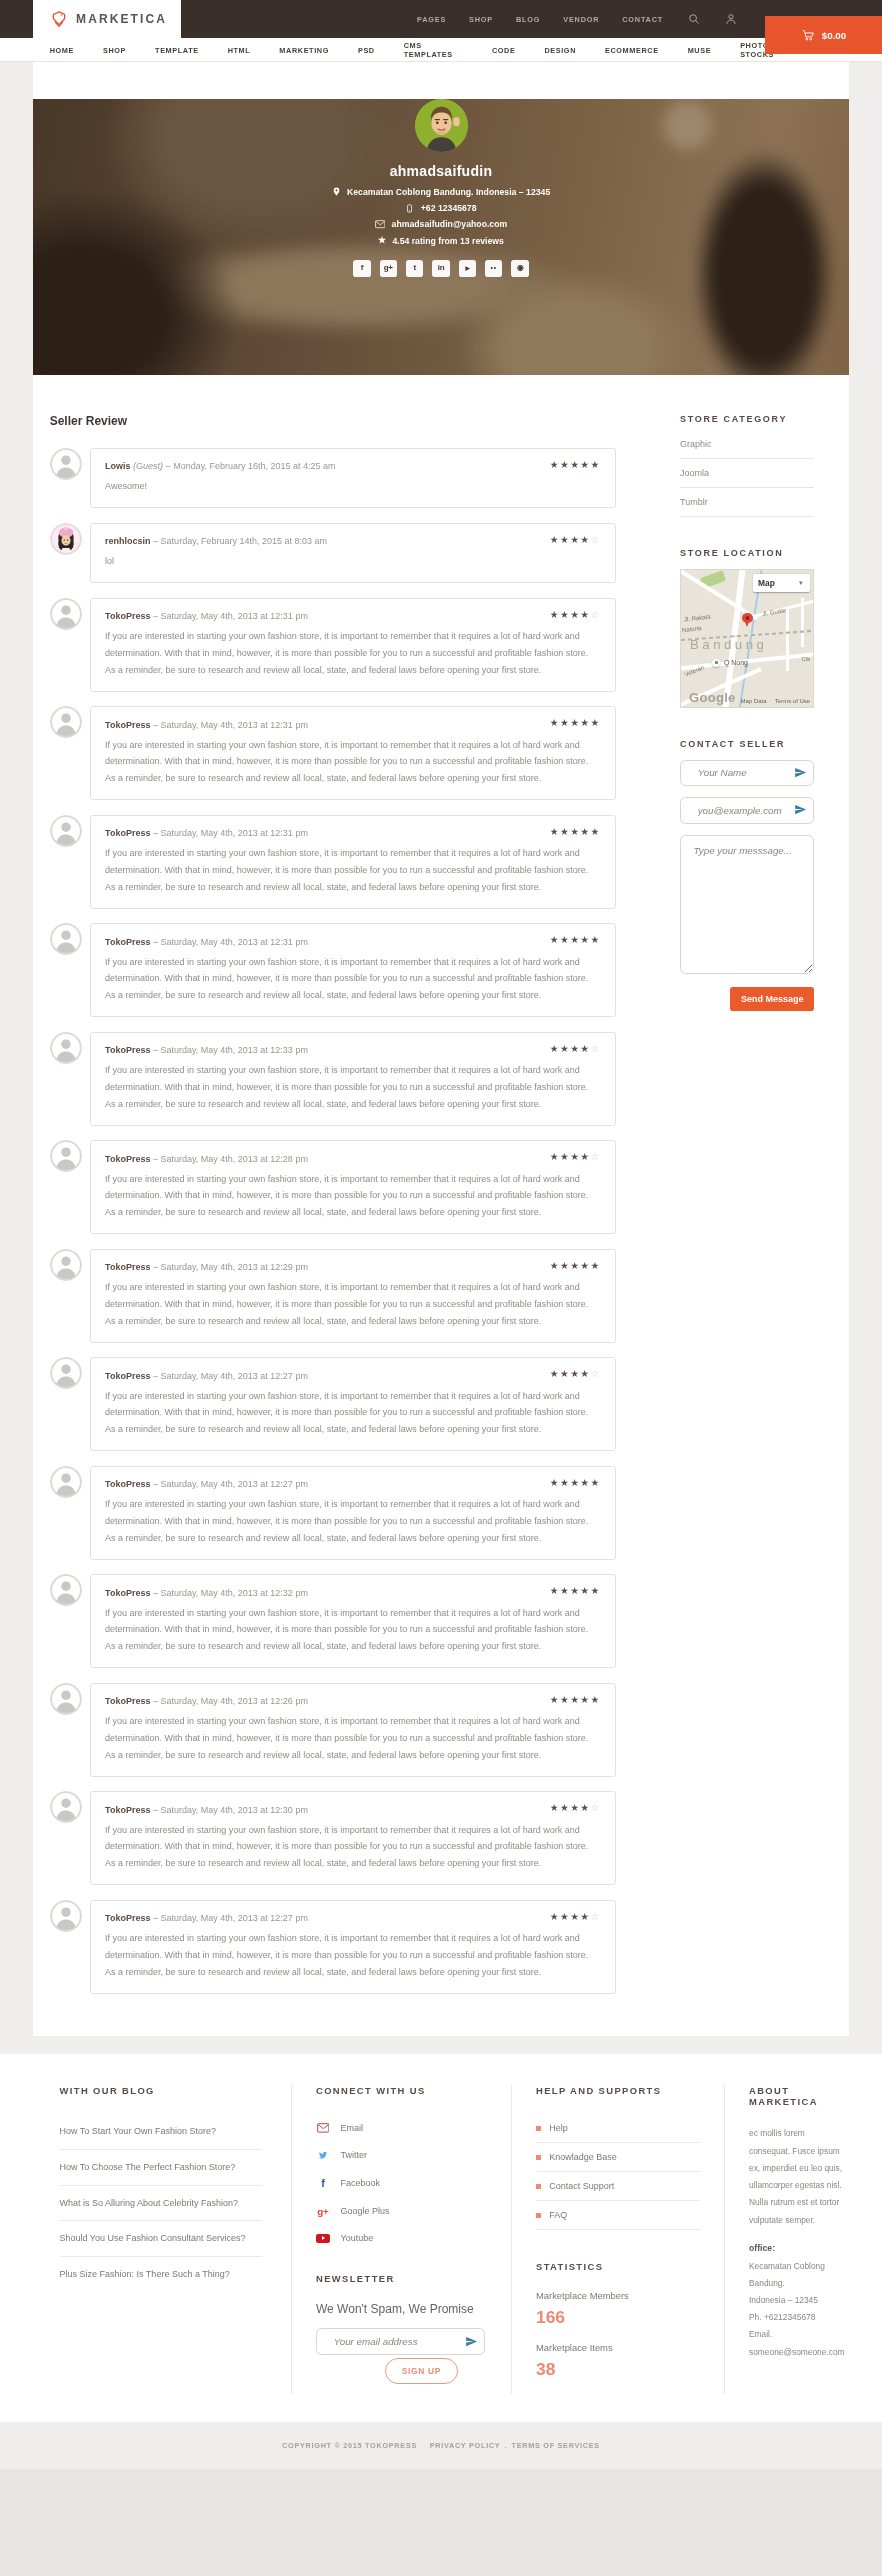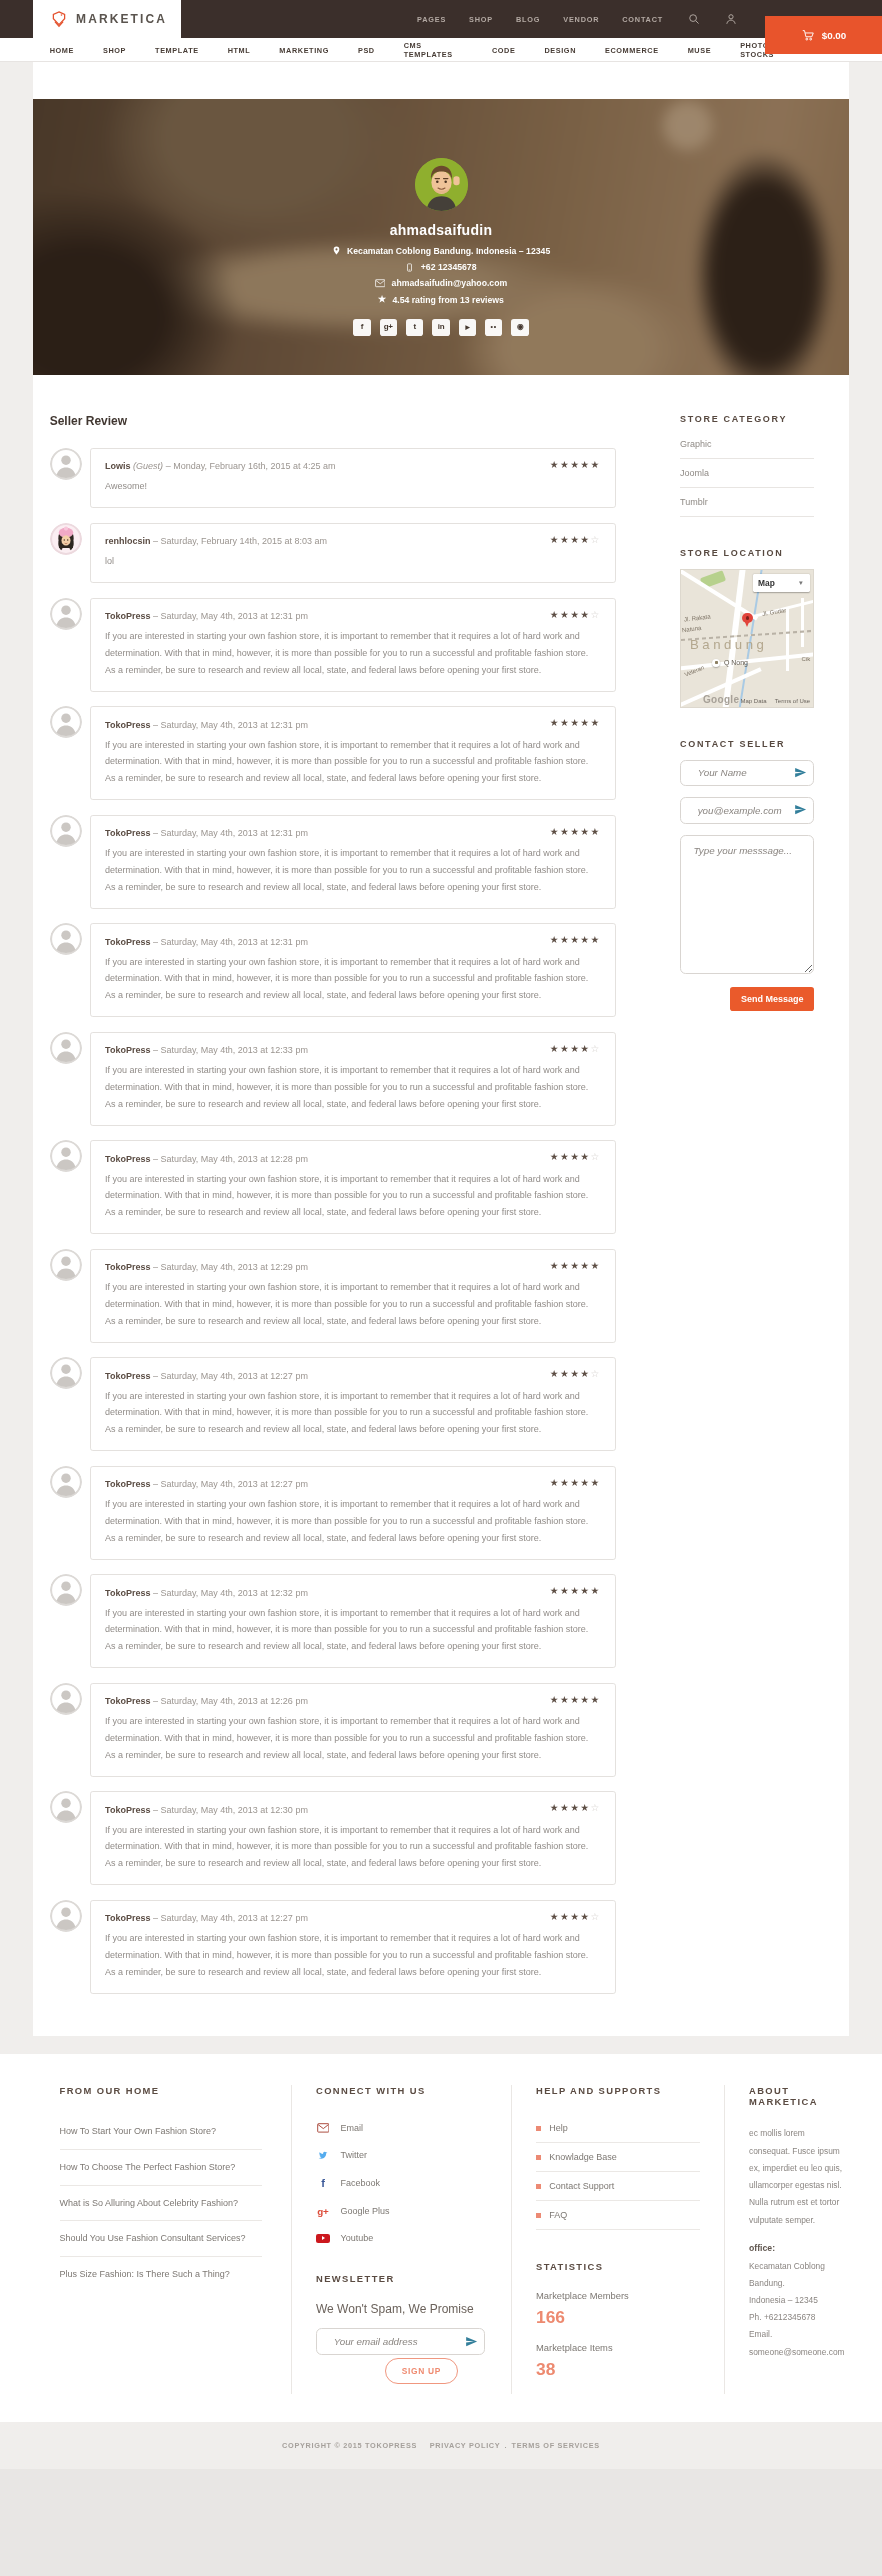--- a/index.html
+++ b/index.html
@@ -32,21 +32,21 @@
   .hero-bg{position:absolute;inset:-17.4px;filter:blur(6.3px);
     background:
       radial-gradient(circle 38px at 79% 14%, #e3c49e 0 55%, transparent 75%),
       radial-gradient(ellipse 91px 160px at 88% 62%, #2d2016 0 55%, transparent 78%),
       radial-gradient(ellipse 160px 105px at 66% 86%, #cfae84 0 45%, transparent 75%),
       radial-gradient(ellipse 223px 181px at 8% 75%, #2a1d14 0 35%, transparent 70%),
       radial-gradient(ellipse 195px 146px at 28% 18%, #907758 0 45%, transparent 78%),
       radial-gradient(ellipse 293px 63px at 40% 66%, #c9ab83 0 45%, transparent 80%),
       linear-gradient(100deg,#57432f,#7c6046 30%,#a8865f 62%,#c6a27a 85%,#ad885f)}
   .hero::after{content:"";position:absolute;inset:0;background:rgba(44,33,25,.38)}
-  .hero-content{position:relative;z-index:2;text-align:center;padding-top:59px;color:#fff}
+  .hero-content{position:relative;z-index:2;text-align:center;color:#fff}
   .hero-avatar{width:53px;height:53px;border-radius:50%;overflow:hidden;margin:0 auto;background:#8faf2e}
   .hero-name{margin-top:10.5px;font-size:14px;font-weight:bold;letter-spacing:0.3px}
   .hero-details{margin-top:8.4px;display:flex;flex-direction:column;gap:6.3px}
   .hero-line{display:flex;align-items:center;justify-content:center;gap:6.3px;font-size:8.7px;font-weight:bold;color:#fdfdfc}
   .hl-icon{display:inline-flex;align-items:center;color:#fff}
   .hl-icon > *{display:none}
   .hl-icon.ic-pin .v-pin{display:inline-flex}
   .hl-icon.ic-phone .v-phone{display:inline-flex}
   .hl-icon.ic-email .v-email{display:inline-flex}
   .hl-icon.ic-star .v-star{display:inline-flex;font-size:9px;line-height:1}
@@ -108,21 +108,21 @@
   .ml4{left:2.8px;top:98px;transform:rotate(-22deg)}
   .ml5{right:2.8px;top:86px}
   .qnong{position:absolute;left:31px;top:89px;display:flex;align-items:center;gap:3.5px;font-size:7px;color:#5f584d}
   .qnong .dot{width:8.4px;height:8.4px;background:#fff;border-radius:50%;box-shadow:0 0.7px 1.4px rgba(0,0,0,.35);display:inline-flex;align-items:center;justify-content:center}
   .qnong .dot::before{content:"";width:2.8px;height:2.8px;background:#8c7f63;border-radius:0.7px}
   .pin{position:absolute;left:61px;top:43px;width:10.5px;height:10.5px;border-radius:50%;background:#e2453c;z-index:3}
   .pin::before{content:"";position:absolute;left:50%;top:7px;transform:translateX(-50%);border:3.5px solid transparent;border-top:7px solid #e2453c}
   .pin::after{content:"";position:absolute;left:3.5px;top:3.5px;width:3.5px;height:3.5px;border-radius:50%;background:#7e211b}
   .map-ctrl{position:absolute;top:4.2px;right:3.5px;width:57px;height:18px;background:#fff;border-radius:1.4px;box-shadow:0 0.7px 1.4px rgba(0,0,0,.3);display:flex;align-items:center;justify-content:space-between;padding:0 5.6px;font-size:8.4px;font-weight:bold;color:#333;cursor:pointer;z-index:4}
   .map-ctrl .caret{color:#787878;font-size:6.3px}
-  .map-google{position:absolute;left:22px;bottom:2.1px;font-size:10px;font-weight:bold;letter-spacing:0.3px;color:#a7a198;z-index:4}
+  .map-google{position:absolute;left:8px;bottom:2.1px;font-size:13px;font-weight:bold;letter-spacing:0.3px;color:#a7a198;z-index:4}
   .map-foot{position:absolute;right:2.8px;bottom:2.8px;display:flex;gap:8.4px;font-size:6px;color:#6b655e;z-index:4}
 
   
   .cf-field{position:relative;margin-top:11px}
   .cf-input{width:100%;height:26.5px;border:0.7px solid #d9d5d1;border-radius:5.6px;padding:0 24px 0 16.7px;font-family:"Liberation Sans",sans-serif;font-size:9.8px;font-style:italic;color:#5c554f;background:#fff;outline:none}
   .cf-input::placeholder,.cf-textarea::placeholder{color:#8a8580;font-style:italic}
   .cf-textarea{width:100%;height:139px;border:0.7px solid #d9d5d1;border-radius:5.6px;padding:9.8px 12.6px;font-family:"Liberation Sans",sans-serif;font-size:9.8px;font-style:italic;color:#5c554f;resize:vertical;outline:none}
   .pen{position:absolute;right:7px;top:6.3px}
   .send-btn{display:block;margin:11px 0 0 auto;background:#ea5a2b;border:none;color:#fff;font-family:"Liberation Sans",sans-serif;font-size:9px;font-weight:bold;padding:7px 10.5px;border-radius:2.8px;cursor:pointer}
 
@@ -766,21 +766,21 @@
         </div>
         <button class="send-btn">Send Message</button>
       </div>
     </aside>
   </div>
 </div>
 
 <footer class="footer">
   <div class="footer-cols">
     <div class="fcol fcol1">
-      <h4 class="f-title">FROM OUR HOME</h4>
+      <h4 class="f-title">WITH OUR BLOG</h4>
 
         <a class="blog-link">How To Start Your Own Fashion Store?</a>
 
         <a class="blog-link">How To Choose The Perfect Fashion Store?</a>
 
         <a class="blog-link">What is So Alluring About Celebrity Fashion?</a>
 
         <a class="blog-link">Should You Use Fashion Consultant Services?</a>
 
         <a class="blog-link">Plus Size Fashion: Is There Such a Thing?</a>

